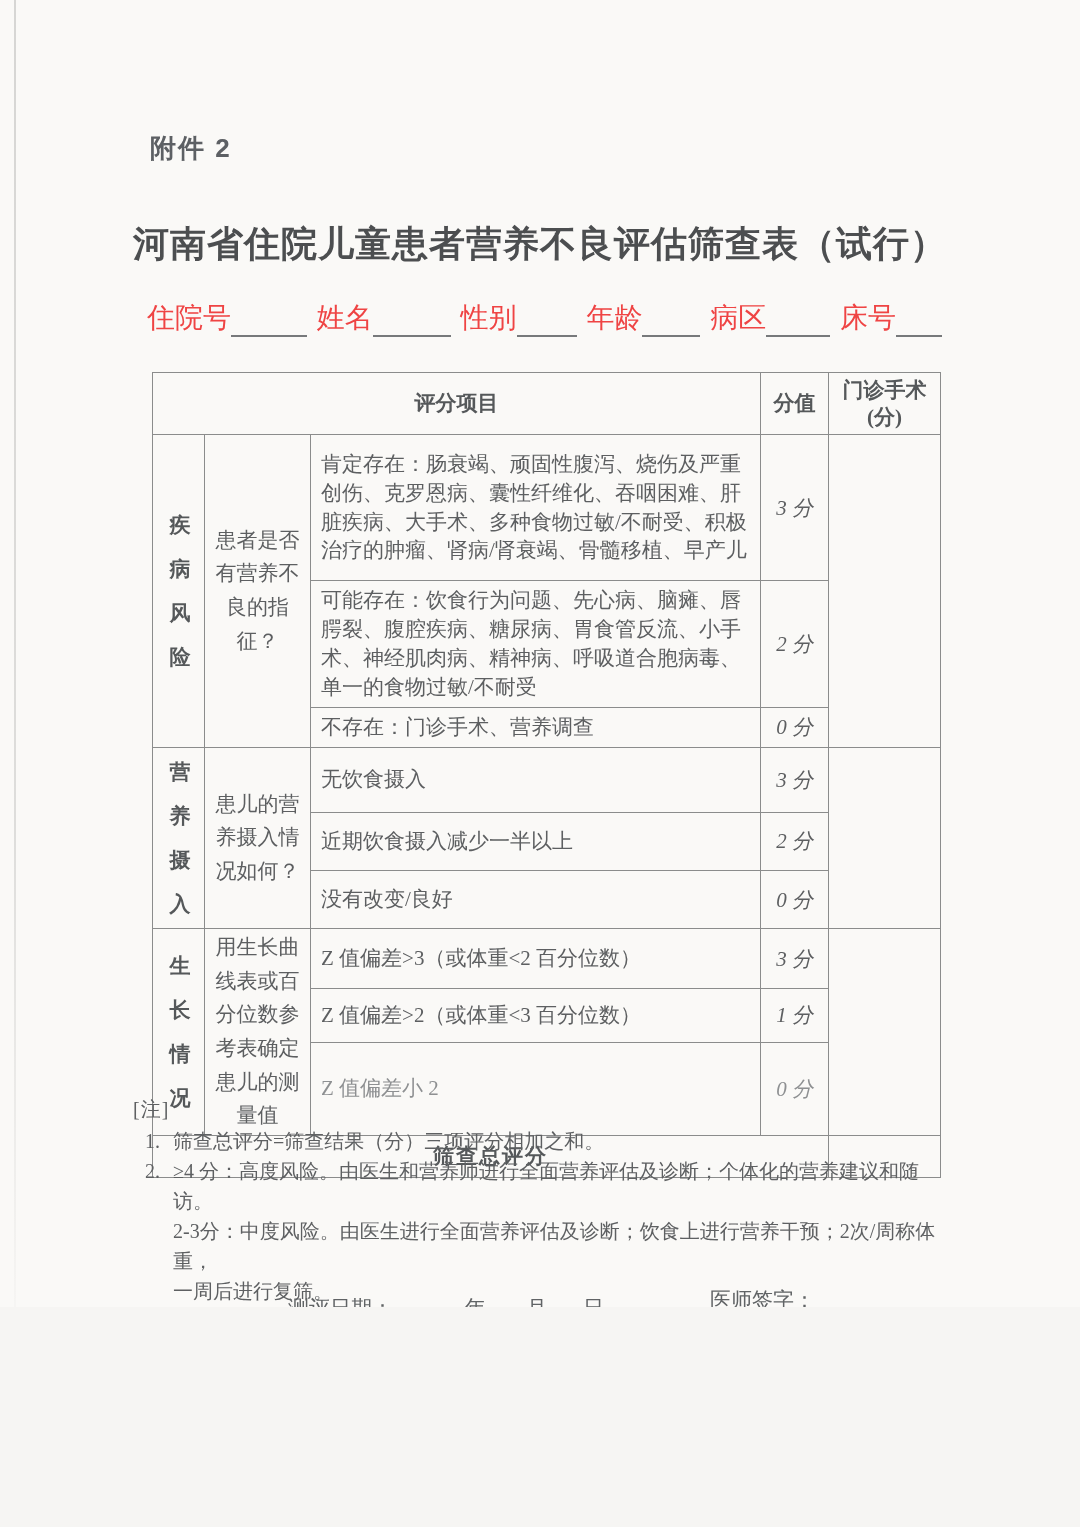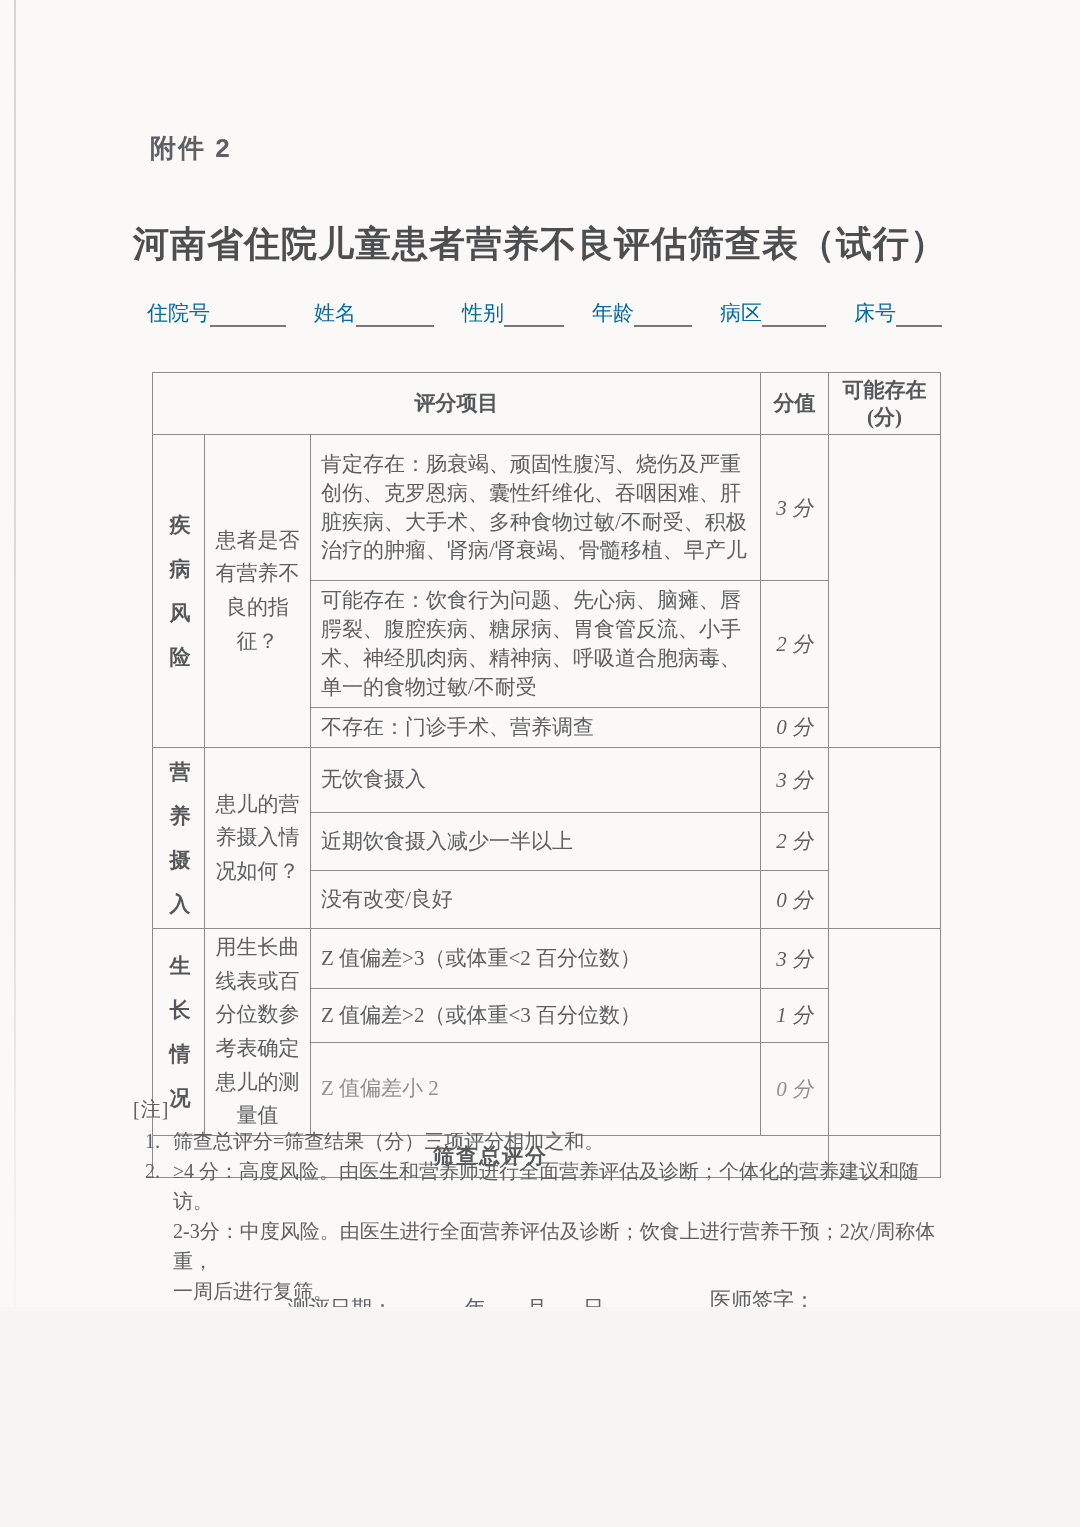--- a/index.html
+++ b/index.html
@@ -23,21 +23,21 @@
   }
   .title{
     position:absolute;left:0;top:220px;width:1080px;margin:0;
     text-align:center;
     font-family:Liberation Mono, monospace;
     font-size:36px;font-weight:700;color:#4c4e50;letter-spacing:1px;
   }
   .fields{
     position:absolute;left:147px;top:299px;width:795px;
     display:flex;justify-content:space-between;align-items:flex-end;
-    font-size:21px;color:#0369a1;
+    font-size:28px;color:#ef4444;
   }
   .field{white-space:nowrap;}
   .fline{display:inline-block;height:20px;border-bottom:2px solid #77797b;vertical-align:bottom;}
   .field:nth-child(1) .fline{width:76px;}
   .field:nth-child(2) .fline{width:78px;}
   .field:nth-child(3) .fline{width:60px;}
   .field:nth-child(4) .fline{width:58px;}
   .field:nth-child(5) .fline{width:64px;}
   .field:nth-child(6) .fline{width:46px;}
 
@@ -132,21 +132,21 @@
         <col class="col-q">
         <col class="col-item">
         <col class="col-score">
         <col class="col-result">
     </colgroup>
     <tbody>
       <tr class="r-h">
         <td class="hdr" colspan="3">评分项目</td>
         <td class="hdr">分值</td>
         <td class="hdr">
-          <div>可能存在</div>
+          <div>门诊手术</div>
           <div>(分)</div>
         </td>
       </tr>
 
       <tr class="r1">
         <td class="cat" rowspan="3">
             <div class="cat-inner">疾病风险</div>
           </td>
         <td class="q" rowspan="3">患者是否有营养不良的指征？</td>
         <td class="item">肯定存在：肠衰竭、顽固性腹泻、烧伤及严重创伤、克罗恩病、囊性纤维化、吞咽困难、肝脏疾病、大手术、多种食物过敏/不耐受、积极治疗的肿瘤、肾病/肾衰竭、骨髓移植、早产儿</td>

